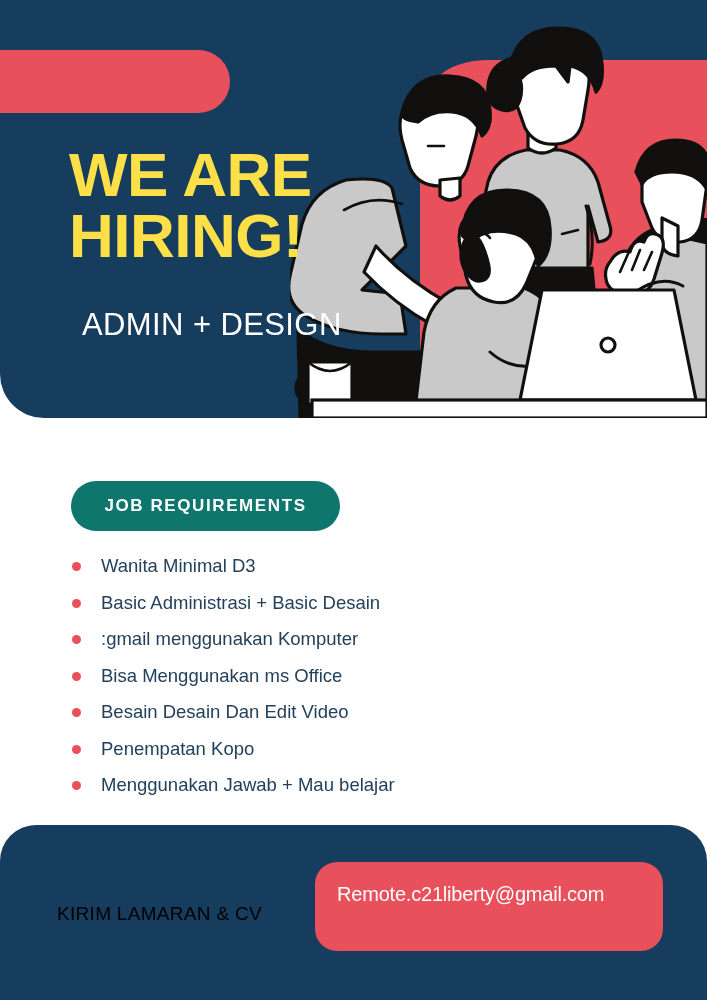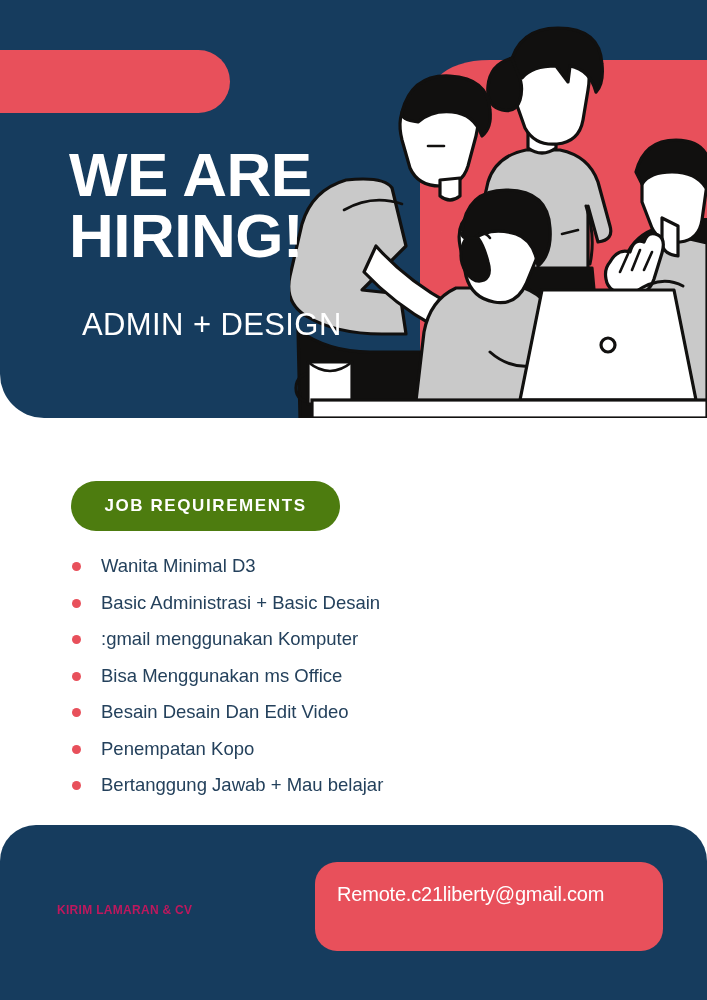--- a/index.html
+++ b/index.html
@@ -38,21 +38,21 @@
     width: 270px;
     height: 63px;
     background: #E8505B;
     border-radius: 32px;
   }
 
   .headline {
     position: absolute;
     left: 69px;
     top: 145px;
-    color: #ffffff;
+    color: #fde047;
     font-size: 62px;
     line-height: 0.98;
     font-weight: 800;
     letter-spacing: -0.5px;
     white-space: pre-line;
     margin: 0;
   }
 
   .subtitle {
     position: absolute;
@@ -74,21 +74,21 @@
     height: 418px;
   }
 
   
   .req-badge {
     position: absolute;
     left: 71px;
     top: 481px;
     width: 269px;
     height: 50px;
-    background: #4d7c0f;
+    background: #0f766e;
     border-radius: 25px;
     display: flex;
     align-items: center;
     justify-content: center;
     color: #ffffff;
     font-size: 17px;
     font-weight: 700;
     letter-spacing: 1.6px;
   }
 
@@ -132,23 +132,23 @@
     height: 175px;
     background: #163C5E;
     border-top-left-radius: 36px;
     border-top-right-radius: 36px;
   }
 
   .footer-label {
     position: absolute;
     left: 57px;
     top: 903px;
-    color: #be185d;
-    font-size: 12px;
-    font-weight: 700;
+    color: #000000;
+    font-size: 19px;
+    font-weight: 400;
     letter-spacing: 0.3px;
   }
 
   .contact-box {
     position: absolute;
     left: 315px;
     top: 862px;
     width: 348px;
     height: 89px;
     background: #E8505B;
@@ -312,21 +312,21 @@
     <li class="req-item">
       <span class="req-bullet"></span>
       <span>Besain Desain Dan Edit Video</span>
     </li>
     <li class="req-item">
       <span class="req-bullet"></span>
       <span>Penempatan Kopo</span>
     </li>
     <li class="req-item">
       <span class="req-bullet"></span>
-      <span>Bertanggung Jawab + Mau belajar</span>
+      <span>Menggunakan Jawab + Mau belajar</span>
     </li>
   </ul>
 
   <div class="footer"></div>
 
   <div class="footer-label">KIRIM LAMARAN &amp; CV</div>
 
   <div class="contact-box">
     <div class="contact-email">Remote.c21liberty@gmail.com</div>
   </div>

